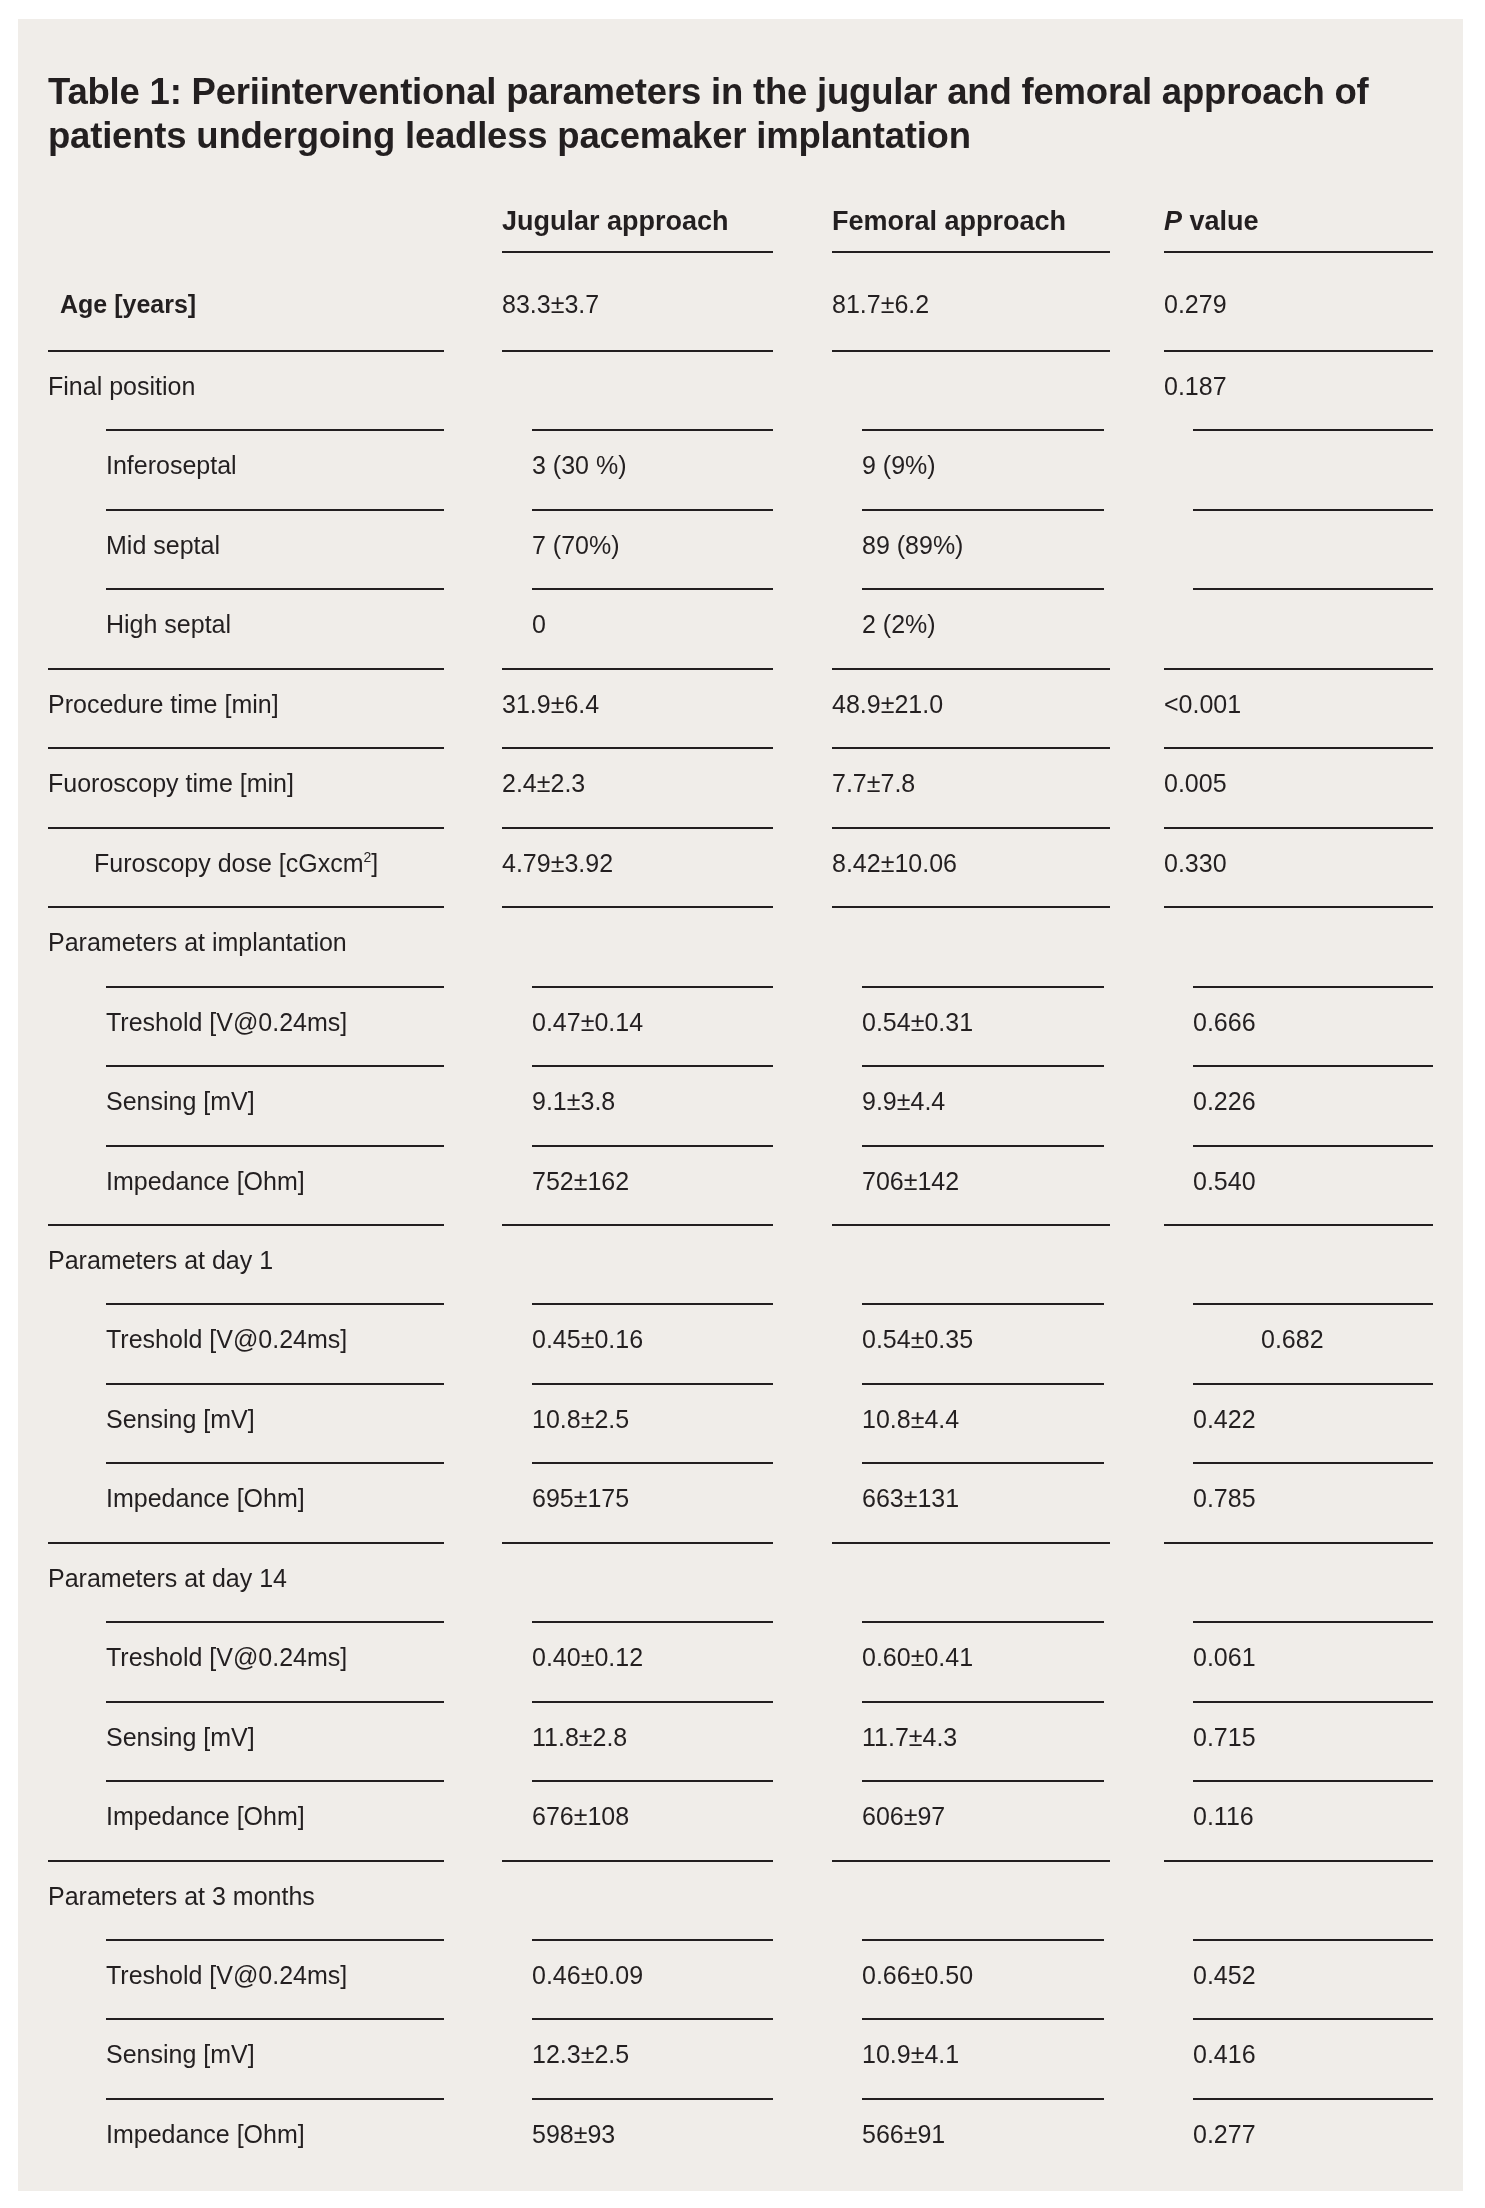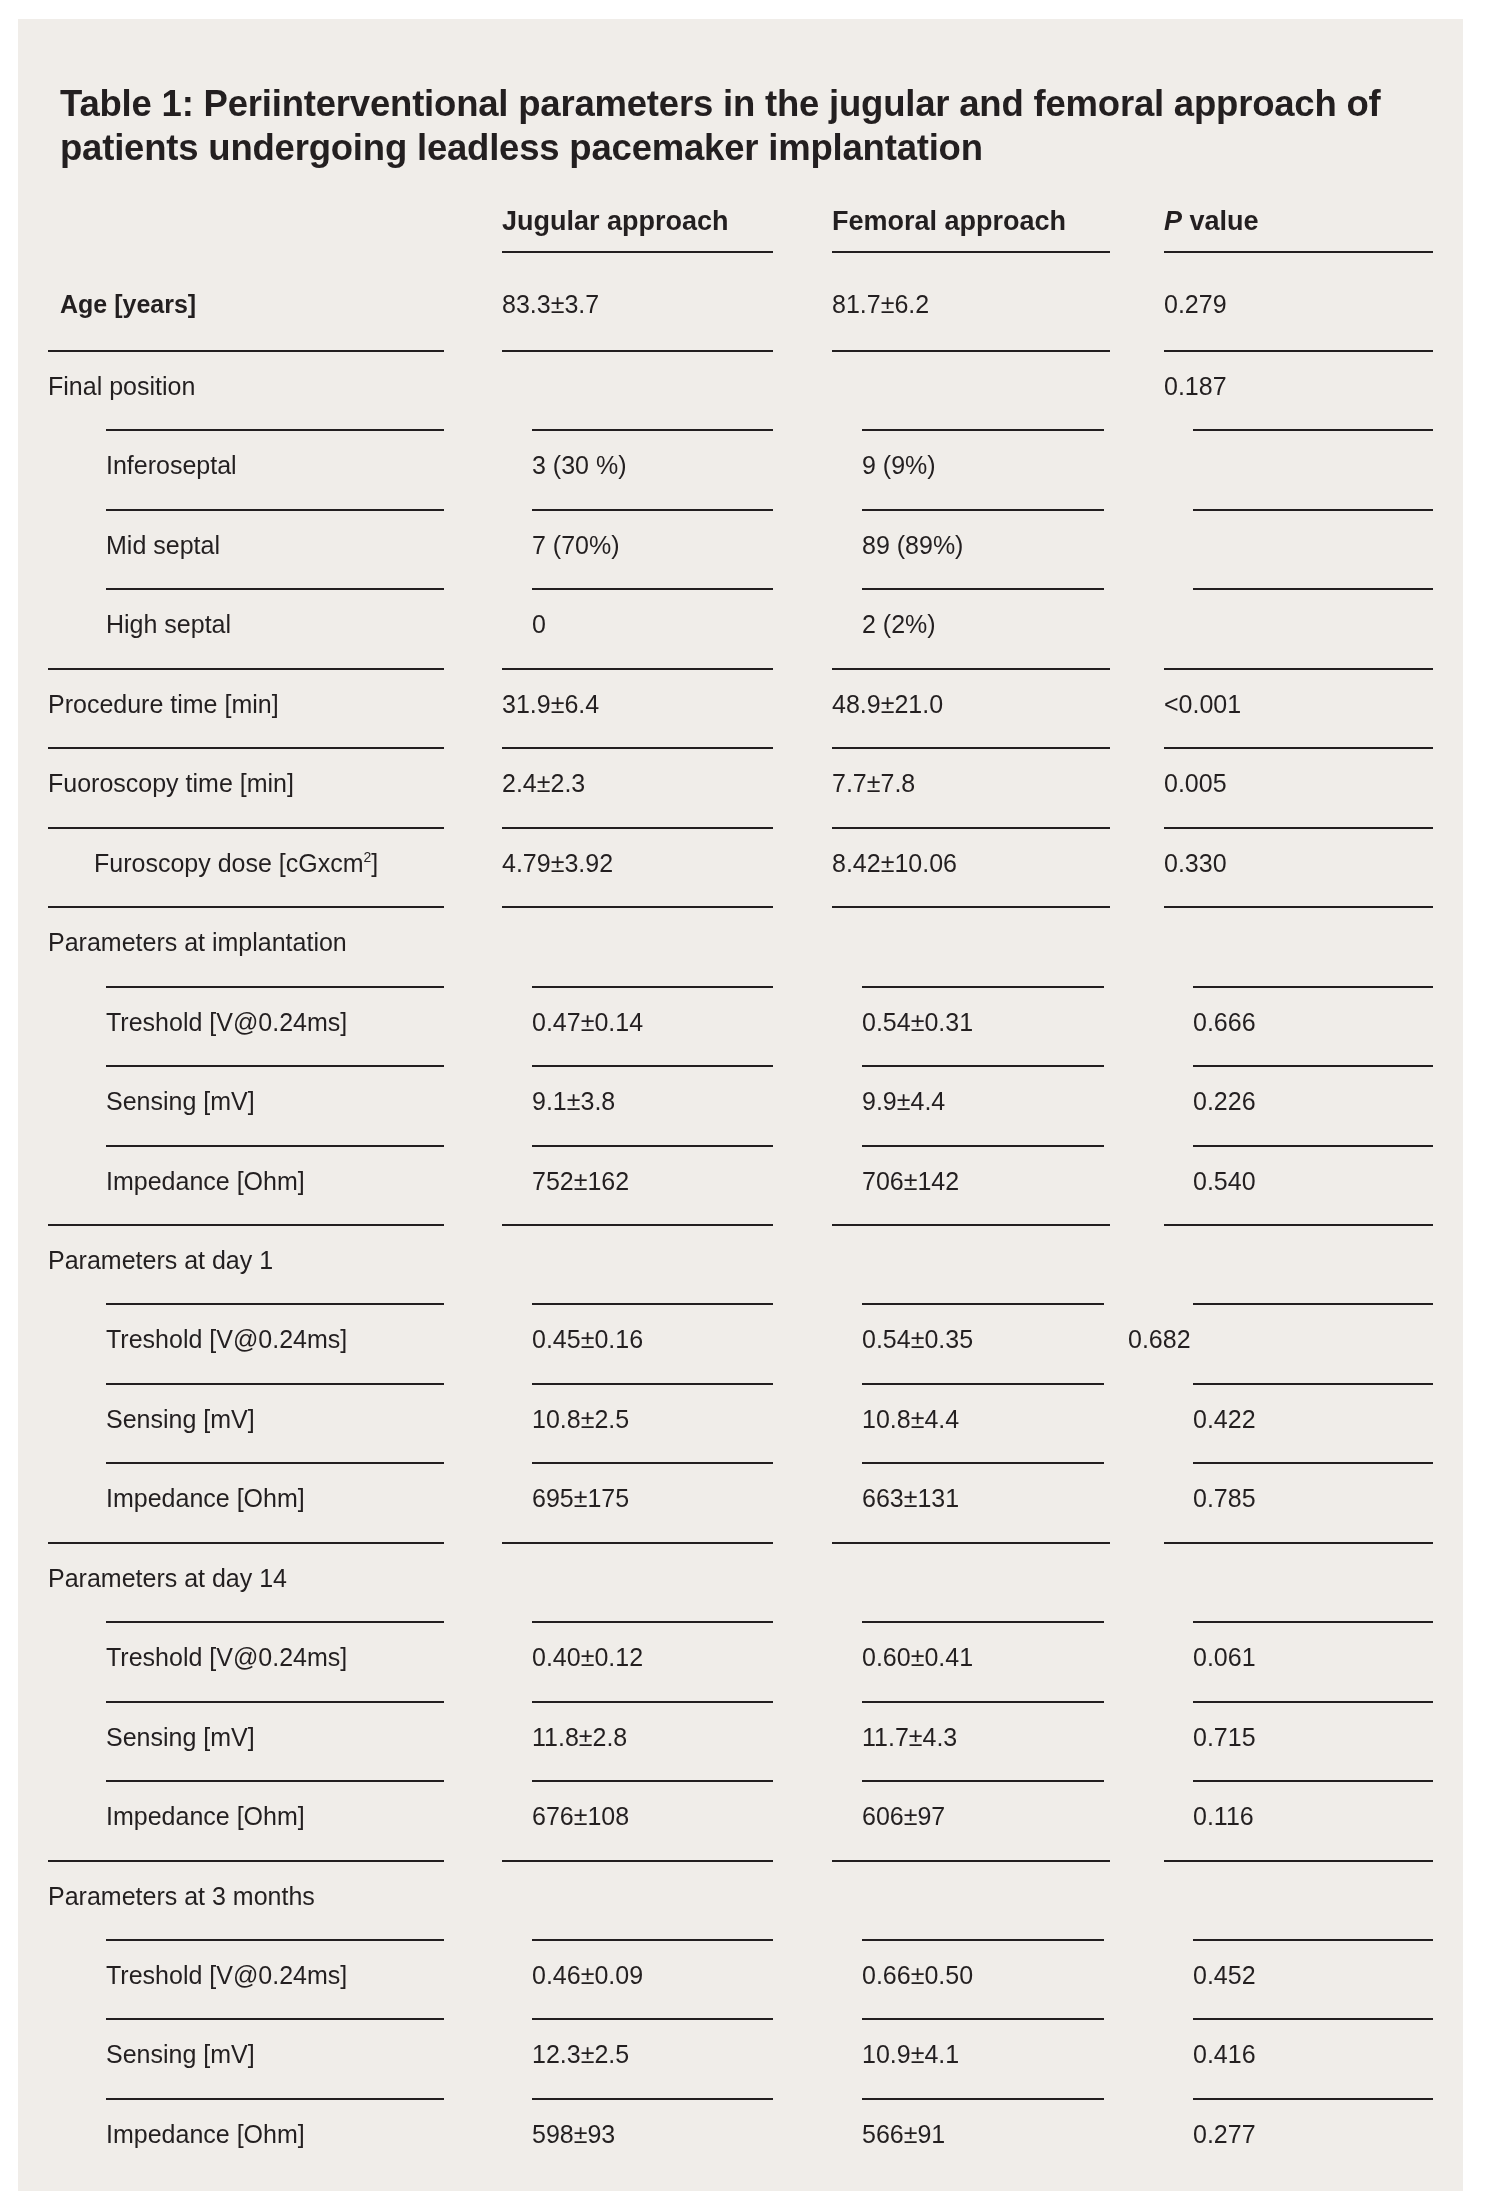--- a/index.html
+++ b/index.html
@@ -1,19 +1,19 @@
 <!DOCTYPE html>
 <html><head>
 <meta charset="utf-8">
 <style>
   html, body { margin: 0; padding: 0; background: #ffffff; }
   body { width: 1485px; height: 2208px; position: relative; overflow: hidden;
          font-family: "Liberation Sans", "DejaVu Sans", sans-serif; color: #231f20; }
   .panel { position: absolute; left: 18px; top: 19px; width: 1445px; height: 2172px; background: #f0ede9; }
-  .title { position: absolute; left: 48px; top: 70px; width: 1400px; margin: 12px;
+  .title { position: absolute; left: 48px; top: 70px; width: 1400px; margin: 0;
            font-size: 36.5px; font-weight: bold; line-height: 44px; letter-spacing: -0.2px; color: #231f20; }
   .hdr { position: absolute; top: 204px; font-size: 27px; font-weight: bold; line-height: 34px; white-space: nowrap; }
   .hdr i { font-style: italic; }
   .hline { position: absolute; height: 2px; background: #231f20; }
   .row { position: absolute; left: 0; width: 1485px; height: 80px; }
   .cell { position: absolute; top: 22px; font-size: 25px; line-height: 32px; white-space: nowrap; color: #231f20; }
   .rule { position: absolute; top: 0; height: 2px; background: #231f20; }
   sup { font-size: 14px; vertical-align: 10px; line-height: 0; }
 </style>
 </head>
@@ -159,21 +159,21 @@
       <div class="cell" style="left: 1164px; top: 20px;"></div>
     </div>
     <div class="row" style="top: 1303px;">
       <div class="rule" style="left: 106px; width: 338px;"></div>
       <div class="cell" style="left: 106px; top: 20px;">Treshold [V@0.24ms]</div>
       <div class="rule" style="left: 532px; width: 241px;"></div>
       <div class="cell" style="left: 532px; top: 20px;">0.45±0.16</div>
       <div class="rule" style="left: 862px; width: 242px;"></div>
       <div class="cell" style="left: 862px; top: 20px;">0.54±0.35</div>
       <div class="rule" style="left: 1193px; width: 240px;"></div>
-      <div class="cell" style="left: 1128px; top: 20px;">0.682</div>
+      <div class="cell" style="left: 1261px; top: 20px;">0.682</div>
     </div>
     <div class="row" style="top: 1383px;">
       <div class="rule" style="left: 106px; width: 338px;"></div>
       <div class="cell" style="left: 106px; top: 20px;">Sensing [mV]</div>
       <div class="rule" style="left: 532px; width: 241px;"></div>
       <div class="cell" style="left: 532px; top: 20px;">10.8±2.5</div>
       <div class="rule" style="left: 862px; width: 242px;"></div>
       <div class="cell" style="left: 862px; top: 20px;">10.8±4.4</div>
       <div class="rule" style="left: 1193px; width: 240px;"></div>
       <div class="cell" style="left: 1193px; top: 20px;">0.422</div>

